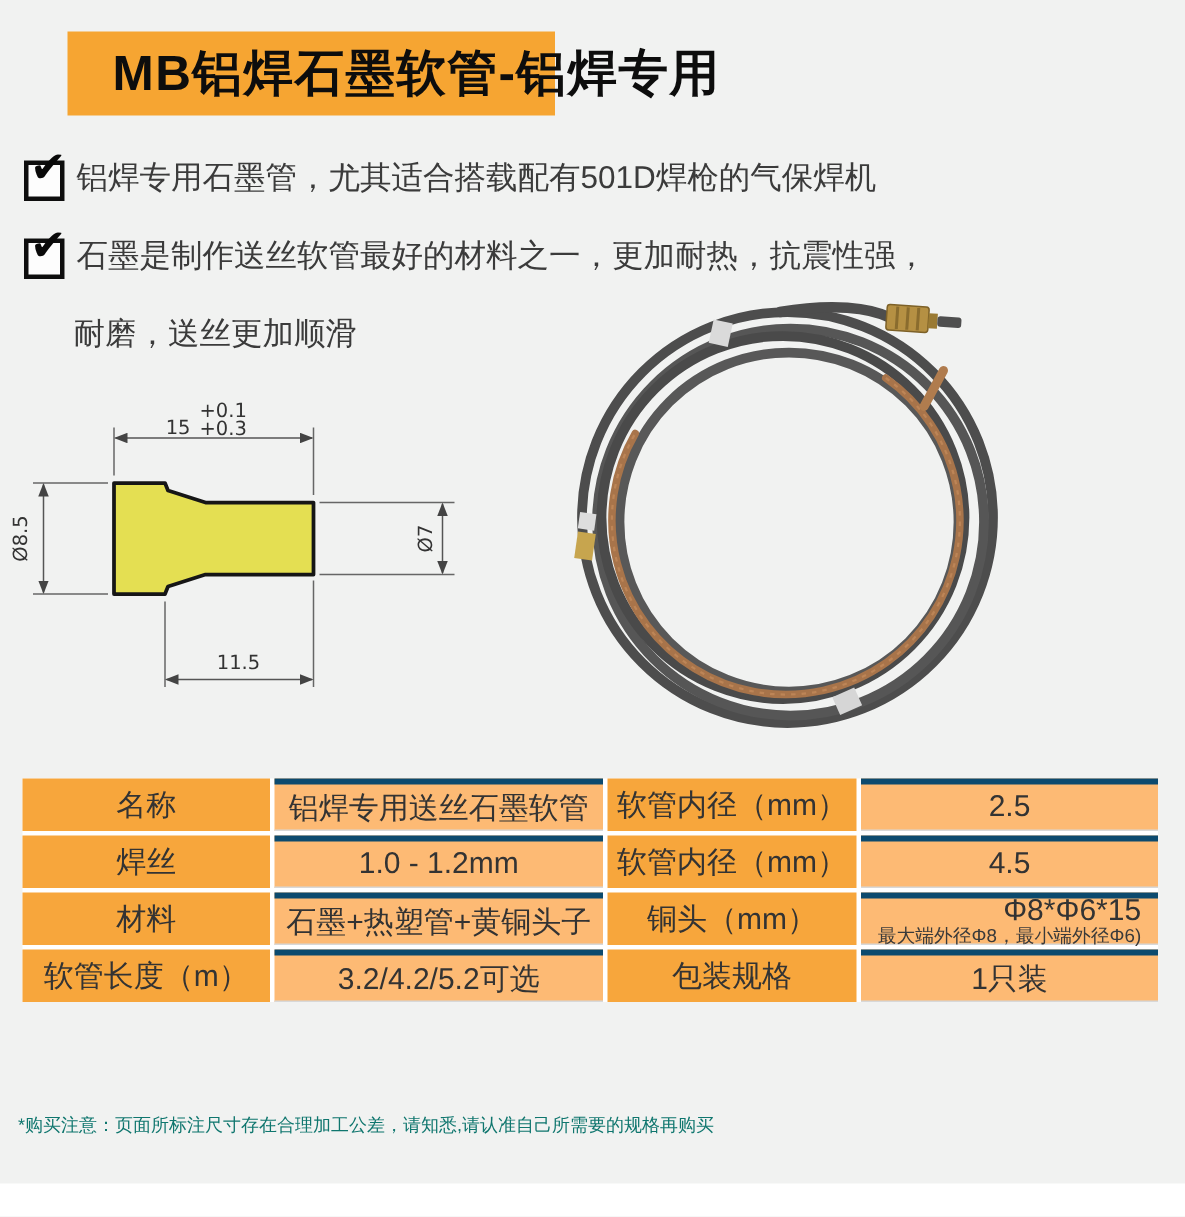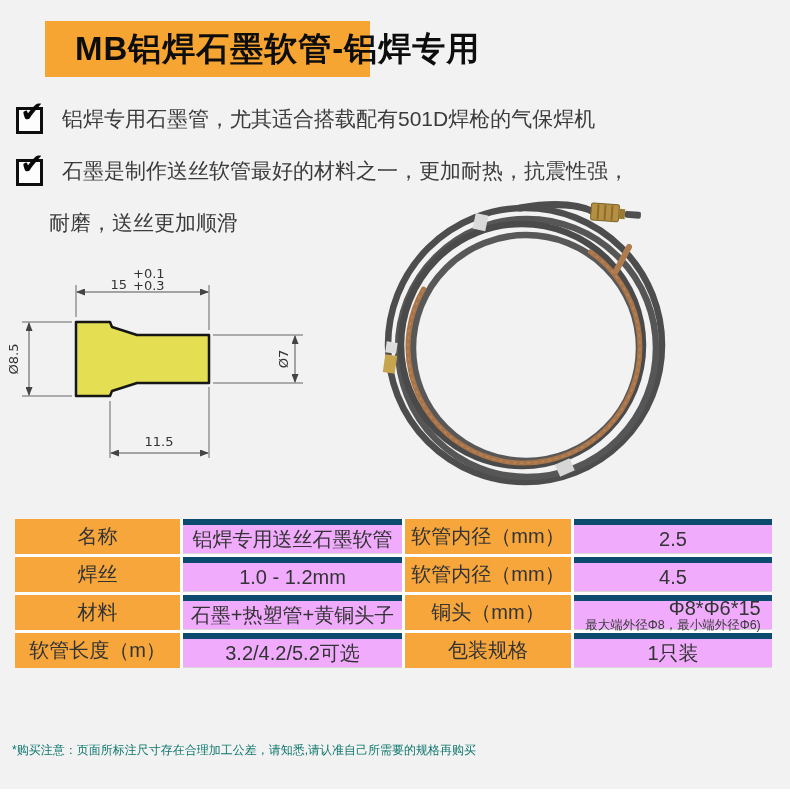--- a/index.html
+++ b/index.html
@@ -31,21 +31,21 @@
   .checkbox{
     position:relative;flex:0 0 auto;
     width:21px;height:21px;margin-top:3px;
     border:3px solid #0e0e0e;background:#fdfdfd;
   }
   .checkbox .tick{
     position:absolute;left:1px;top:-12px;
     font-size:29px;font-weight:bold;color:#090909;line-height:1;
   }
   .feature-text{
-    margin-left:19px;
+    margin-left:8px;
     font-size:21px;color:#3b3b3b;line-height:30px;white-space:nowrap;
   }
   .feature-cont{
     position:absolute;left:49px;top:208px;
     font-size:21px;color:#3b3b3b;line-height:30px;white-space:nowrap;
   }
   
   .diagram-svg{position:absolute;left:0px;top:255px;}
   .photo-svg{position:absolute;left:350px;top:185px;}
   .dim-text{font-family:"DejaVu Sans","Liberation Sans",sans-serif;font-size:13px;fill:#333;}
@@ -58,21 +58,21 @@
     grid-auto-rows:35px;
     gap:3px;
     background:#ffffff;
   }
   .cell{
     display:flex;align-items:center;justify-content:center;
     text-align:right;box-sizing:border-box;
     font-size:20px;color:#333;white-space:nowrap;
   }
   .cell.orange{background:#f7a63c;}
-  .cell.white{background:#f0abfc;border-top:6px solid #0c4a6e;border-bottom:1px solid #d8d8d8;}
+  .cell.white{background:#fdba74;border-top:4px solid #0c4a6e;border-bottom:1px solid #d8d8d8;}
   .cell .stack{display:flex;flex-direction:column;line-height:1.05;}
   .cell .stack .main{font-size:20px;}
   .cell .stack .sub{font-size:12.5px;color:#3a3a3a;}
   
   .purchase-note{
     position:absolute;left:12px;top:742px;
     font-size:12px;color:#0f766e;white-space:nowrap;
   }
   .bottom-strip{
     position:absolute;left:0;top:789px;width:790px;height:22px;background:#ffffff;

